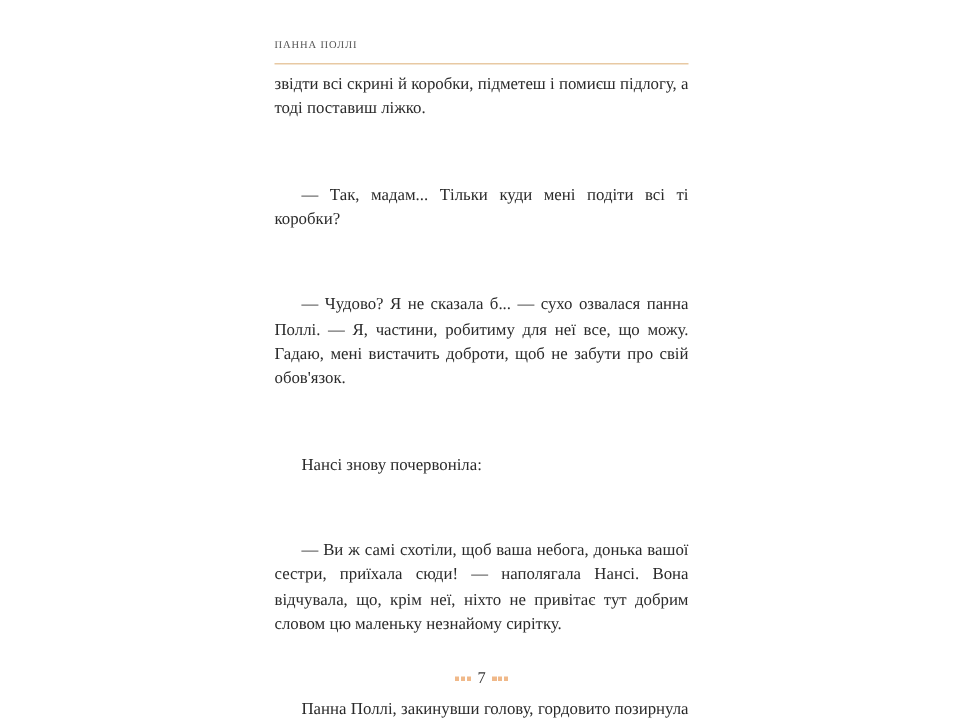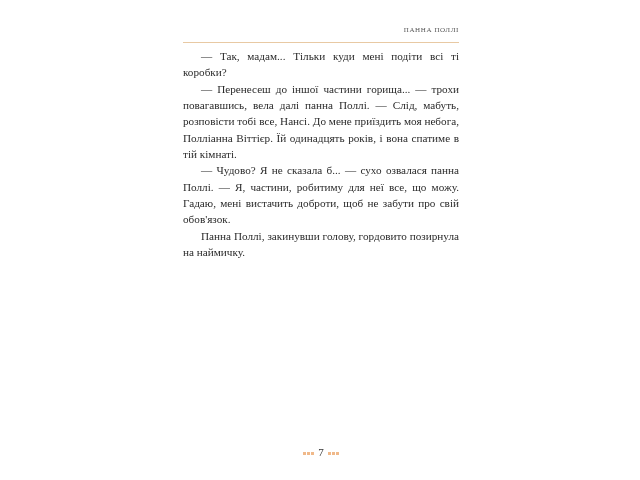--- a/index.html
+++ b/index.html
@@ -1,34 +1,36 @@
 <!DOCTYPE html>
 <html><head>
   <meta charset="utf-8">
   <style>
     html, body { margin: 0; padding: 0; background: #ffffff; }
     body { width: 640px; height: 480px; position: relative; overflow: hidden; font-family: "DejaVu Serif", "Liberation Serif", serif; color: #2a2a2a; }
     .page { position: absolute; left: 183px; top: 0; width: 276px; height: 480px; }
-    .running-head { position: absolute; top: 26px; left: 0; width: 276px; text-align: right; font-family: "Liberation Serif", serif; font-size: 7px; letter-spacing: 0.6px; color: #555; }
+    .running-head { position: absolute; top: 26px; left: 0; width: 276px; text-align: left; font-family: "Liberation Serif", serif; font-size: 7px; letter-spacing: 0.6px; color: #555; }
     .rule { position: absolute; top: 42px; left: 0; width: 276px; height: 1px; background: #e8c9a3; }
     .body-text { position: absolute; top: 48px; left: 0; width: 276px; font-family: "Liberation Serif", serif; font-size: 11.2px; line-height: 16.35px; text-align: justify; }
     .body-text p { margin: 0; text-indent: 0; }
-    .body-text p.ind { text-indent: 18px; }
+    .body-text p.ind { text-indent: 18px; margin-top: 41px; }
     .folio { position: absolute; top: 446px; left: 0; width: 276px; text-align: center; font-family: "Liberation Serif", serif; font-size: 11px; color: #333; }
     .orn { display: inline-block; width: 11px; height: 3px; background: repeating-linear-gradient(90deg, #f0b98a 0 3px, transparent 3px 4px); vertical-align: middle; margin: 0 4px; }
   </style>
 </head>
 <body>
 
 <div class="page">
   <div class="running-head">ПАННА ПОЛЛІ</div>
   <div class="rule"></div>
   <div class="body-text">
+    <p>звідти всі скрині й коробки, підметеш і помиєш підлогу, а тоді поставиш ліжко.</p>
     <p class="ind">— Так, мадам... Тільки куди мені подіти всі ті коробки?</p>
-    <p class="ind">— Перенесеш до іншої частини горища... — трохи повагавшись, вела далі панна Поллі. — Слід, мабуть, розповісти тобі все, Нансі. До мене приїздить моя небога, Полліанна Віттієр. Їй одинадцять років, і вона спатиме в тій кімнаті.</p>
     <p class="ind">— Чудово? Я не сказала б... — сухо озвалася панна Поллі. — Я, частини, робитиму для неї все, що можу. Гадаю, мені вистачить доброти, щоб не забути про свій обов'язок.</p>
+    <p class="ind">Нансі знову почервоніла:</p>
+    <p class="ind">— Ви ж самі схотіли, щоб ваша небога, донька вашої сестри, приїхала сюди! — наполягала Нансі. Вона відчувала, що, крім неї, ніхто не привітає тут добрим словом цю маленьку незнайому сирітку.</p>
     <p class="ind">Панна Поллі, закинувши голову, гордовито позирнула на наймичку.</p>
 
   </div>
   <div class="folio">
     <span class="orn"></span><span>7</span><span class="orn"></span>
   </div>
 </div>
 
 </body></html>

